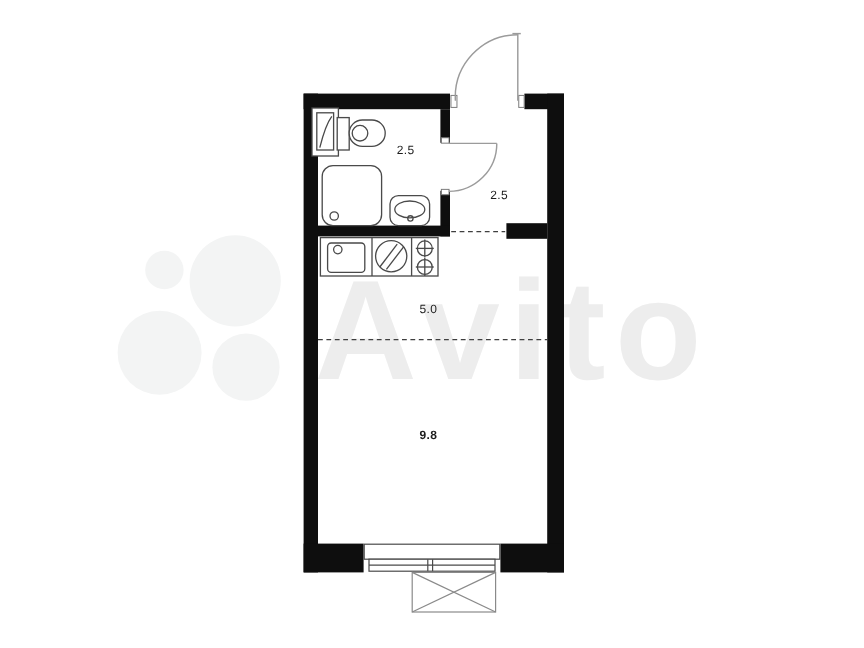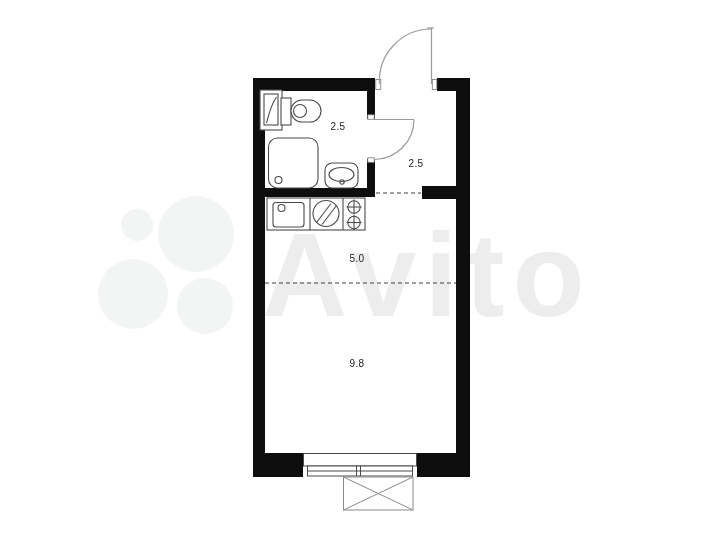--- a/index.html
+++ b/index.html
@@ -124,15 +124,15 @@
     <g fill="none" stroke="#8a8a8a" stroke-width="1">
       <rect x="343.5" y="477" width="69.5" height="33"></rect>
       <path d="M 343.5 477 L 413 510"></path>
       <path d="M 413 477 L 343.5 510"></path>
     </g>
   </svg>
 
   <div class="area-label" style="left:338px;top:126px;">2.5</div>
   <div class="area-label" style="left:416px;top:163px;">2.5</div>
   <div class="area-label" style="left:357px;top:258px;">5.0</div>
-  <div class="area-label" style="left:357px;top:363px;">9.8</div>
+  <div class="area-label" style="left:357px;top:363px;font-weight:bold;">9.8</div>
 
 </div>
 
 </body></html>

